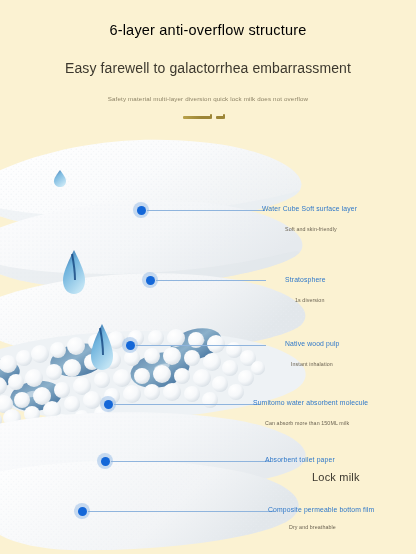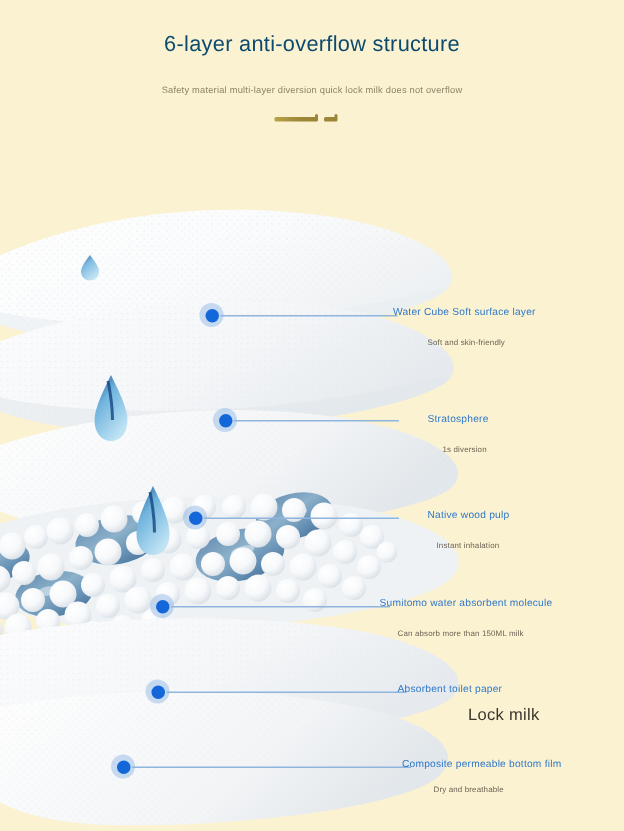--- a/index.html
+++ b/index.html
@@ -27,21 +27,21 @@
   .header {
     position: absolute;
     left: 0;
     top: 0;
     width: 416px;
     text-align: center;
     z-index: 40;
   }
   .title-main {
     font-size: 14.5px;
-    color: #0c4a6e;
+    color: #000000;
     letter-spacing: 0.2px;
     margin-top: 22px;
     font-weight: 400;
   }
   .title-sub {
     font-size: 14px;
     color: #3c382e;
     margin-top: 22px;
     letter-spacing: 0.1px;
     font-weight: 400;
@@ -170,20 +170,21 @@
     padding-left: 24px;
   }
 </style>
 </head>
 <body>
 
 <div id="page">
 
   <div class="header">
     <div class="title-main">6-layer anti-overflow structure</div>
+    <div class="title-sub">Easy farewell to galactorrhea embarrassment</div>
     <div class="title-note">Safety material multi-layer diversion quick lock milk does not overflow</div>
     <div class="ornament">
       <div class="orn-long"></div>
       <div class="orn-short"></div>
     </div>
   </div>
 
   <div class="stage">
     <svg width="416" height="426" viewBox="0 0 416 426" xmlns="http://www.w3.org/2000/svg">
       <defs>

